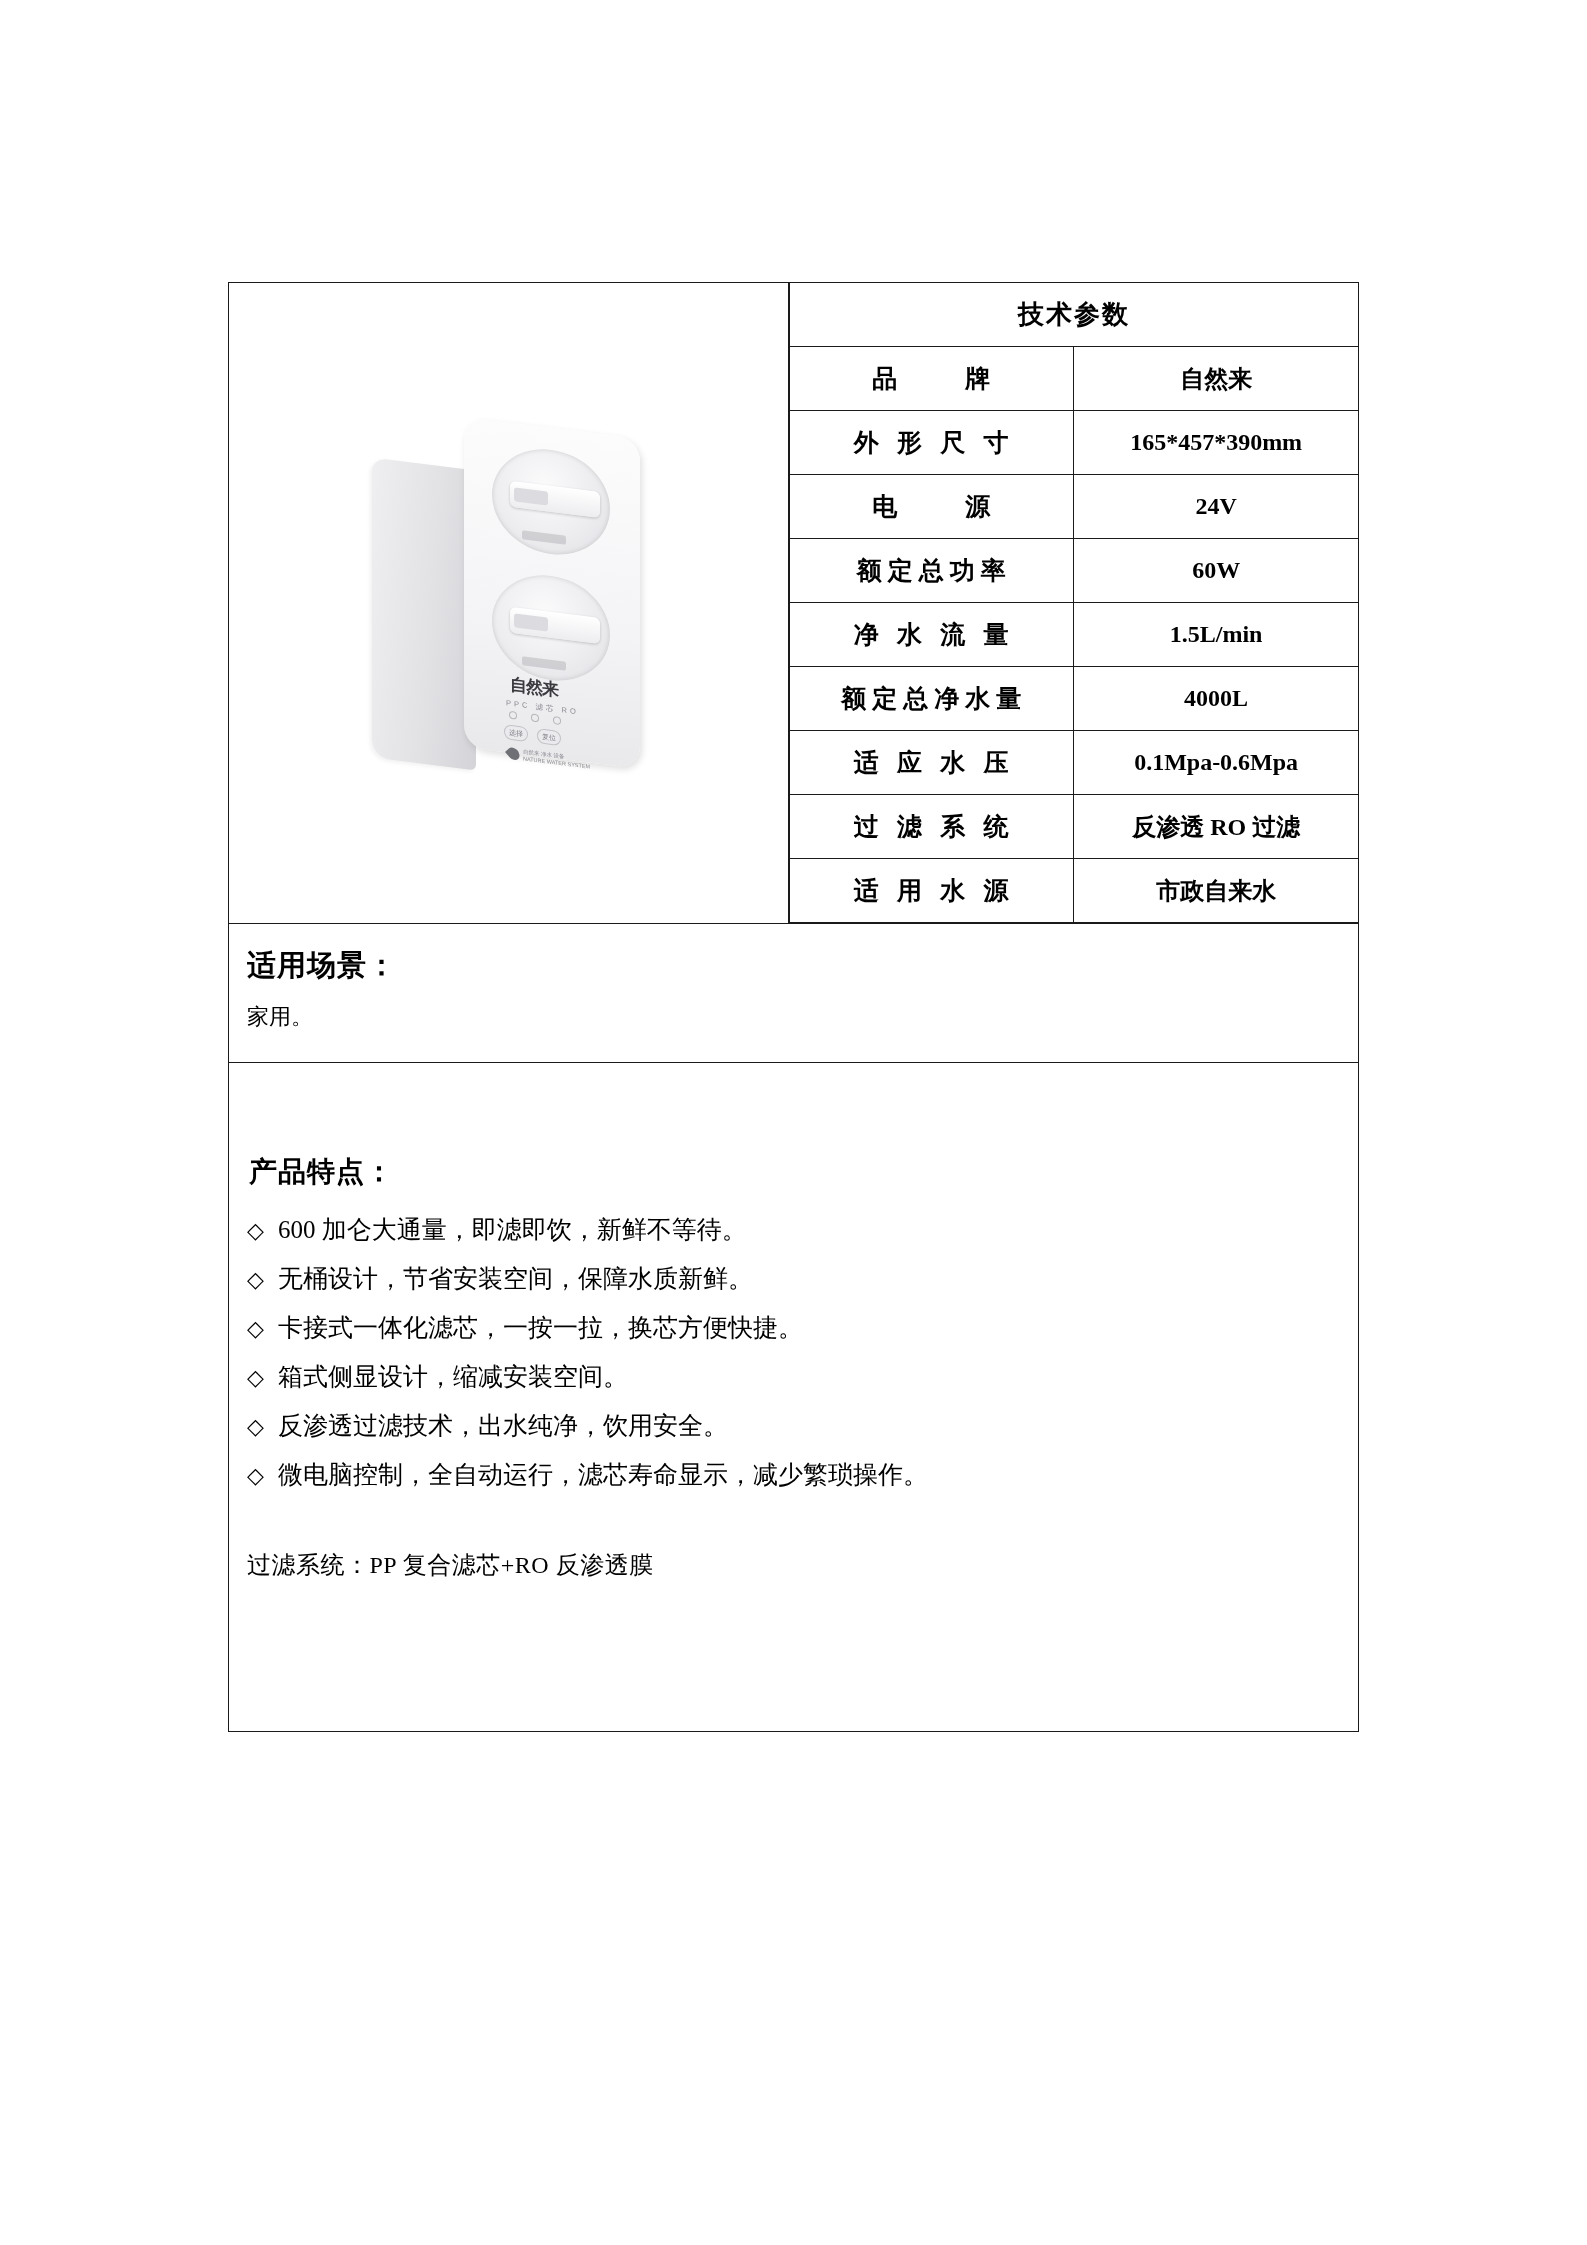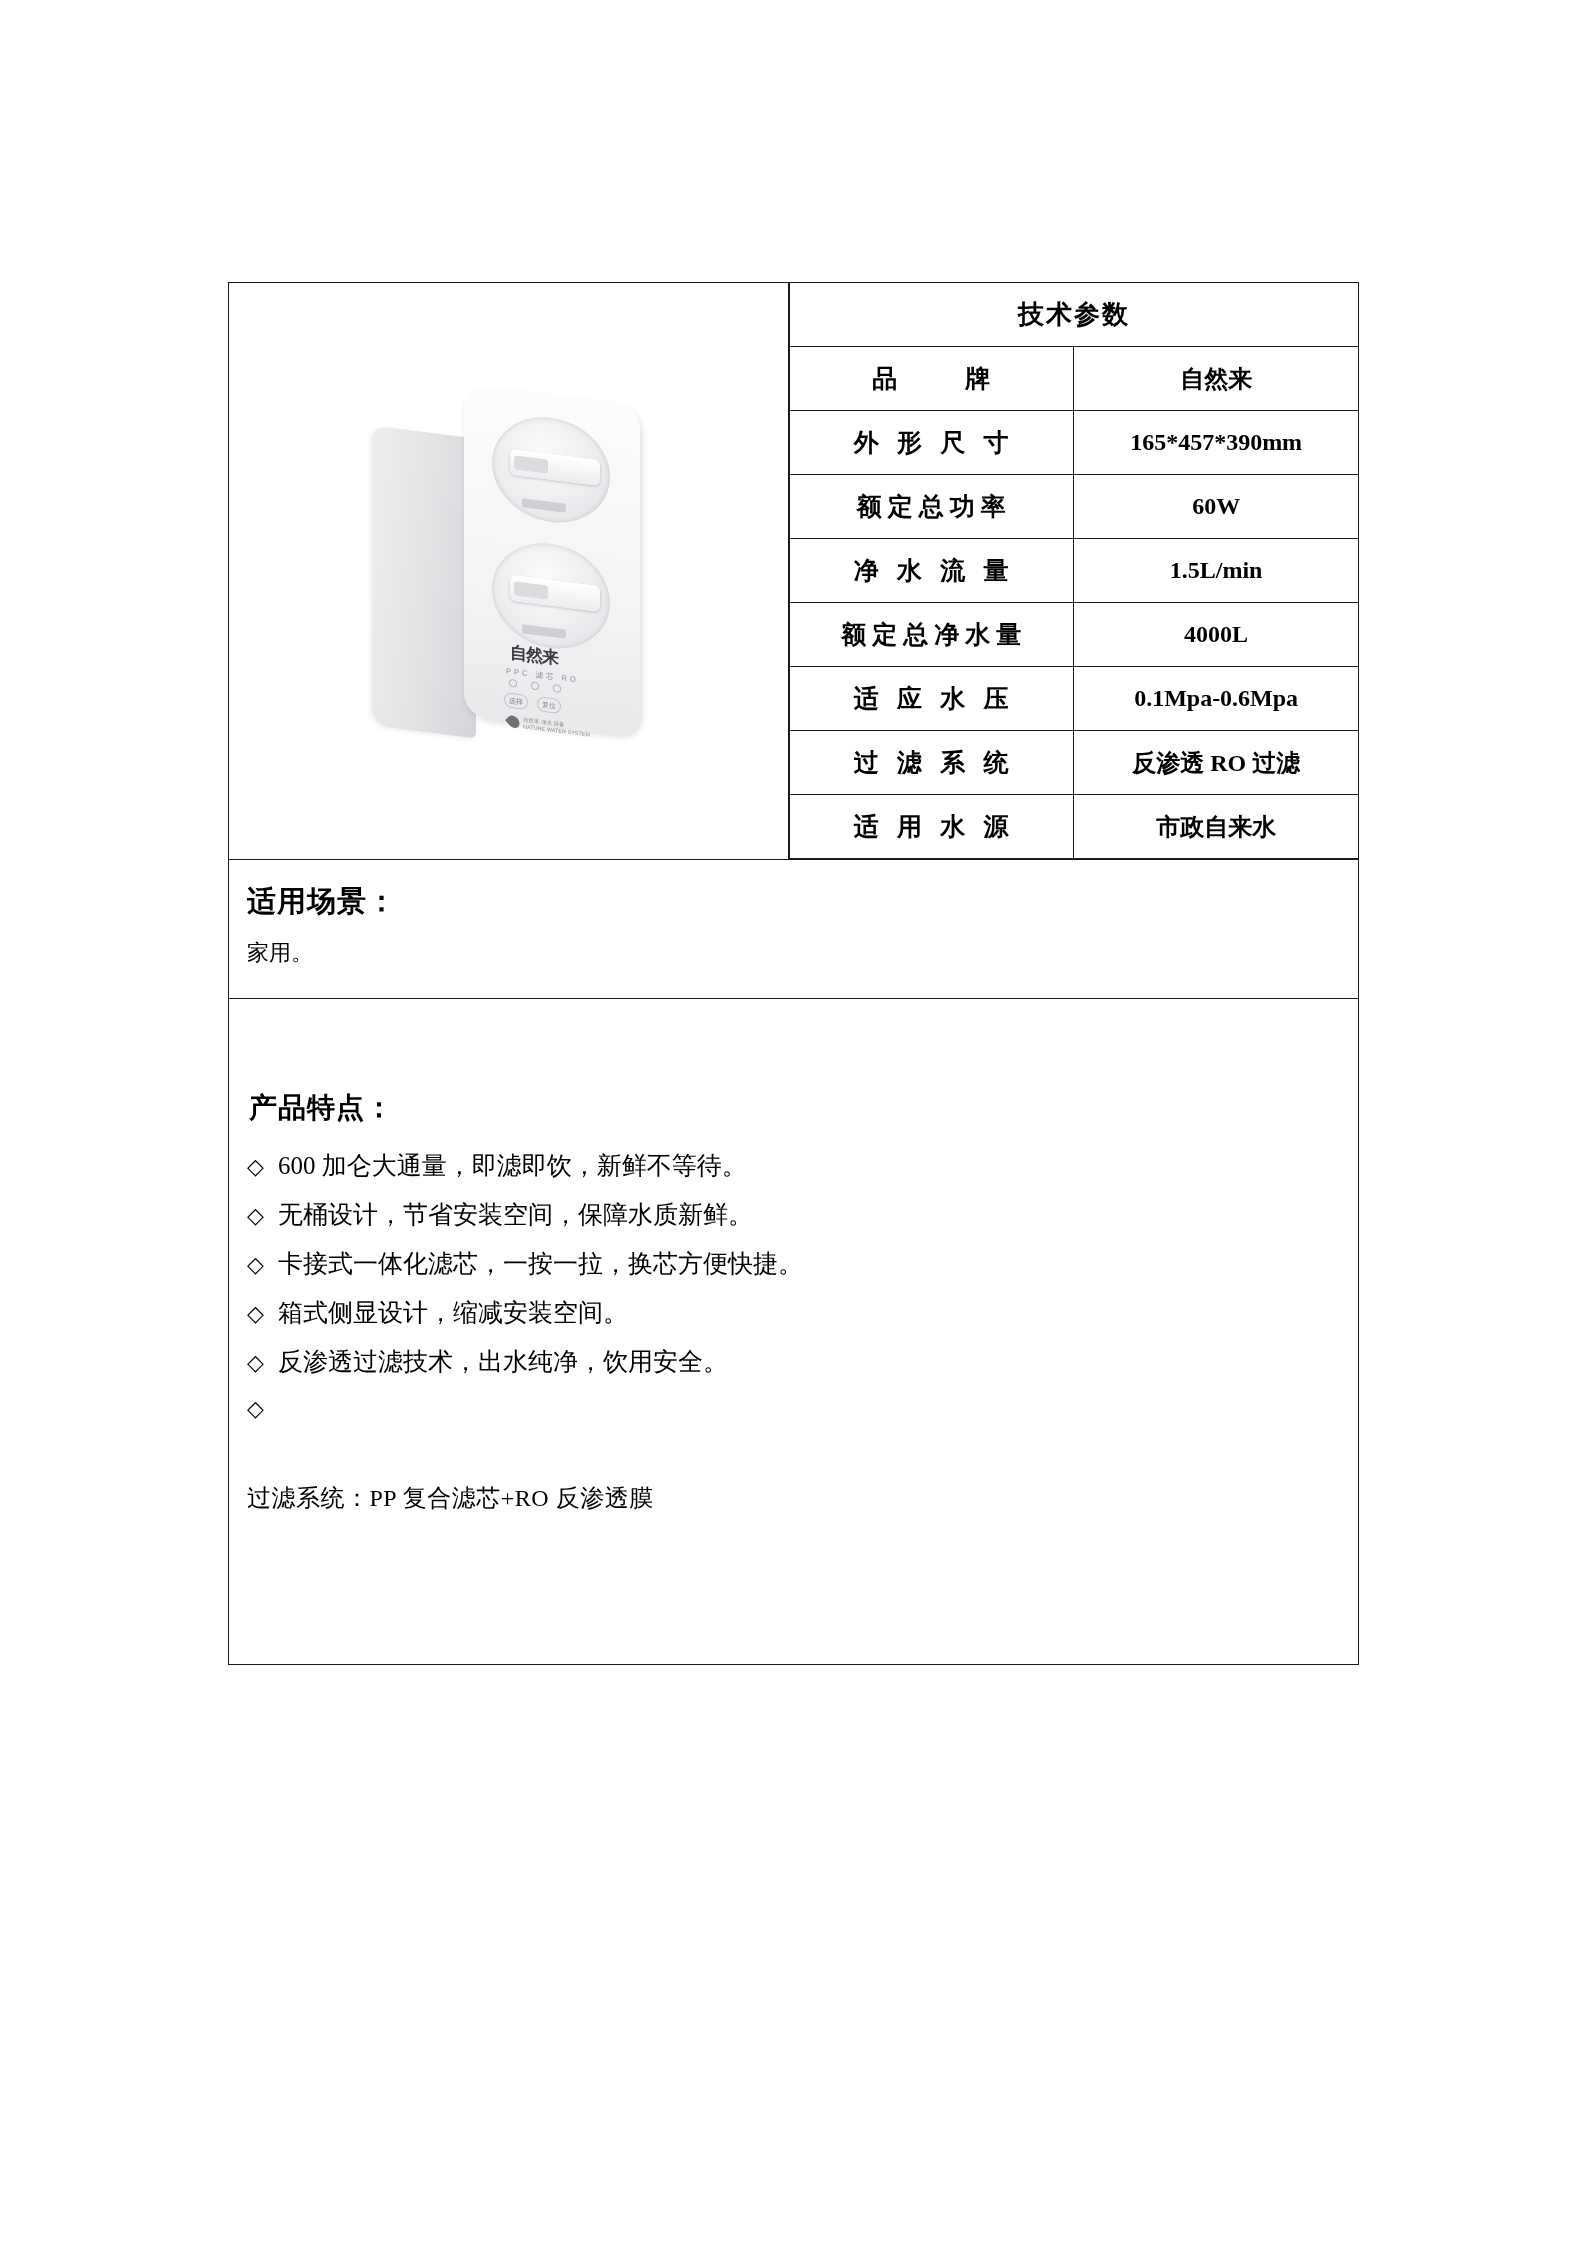--- a/index.html
+++ b/index.html
@@ -321,20 +321,24 @@
           </tr>
           <tr>
             <td class="label">品　　牌</td>
             <td class="value">自然来</td>
           </tr>
           <tr>
             <td class="label">外 形 尺 寸</td>
             <td class="value mono">165*457*390mm</td>
           </tr>
           <tr>
+            <td class="label">电　　源</td>
+            <td class="value mono">24V</td>
+          </tr>
+          <tr>
             <td class="label">额定总功率</td>
             <td class="value mono">60W</td>
           </tr>
           <tr>
             <td class="label">净 水 流 量</td>
             <td class="value mono">1.5L/min</td>
           </tr>
           <tr>
             <td class="label">额定总净水量</td>
             <td class="value mono">4000L</td>
@@ -379,19 +383,20 @@
         <li>
           <span class="dia">◇</span>
           <span>箱式侧显设计，缩减安装空间。</span>
         </li>
         <li>
           <span class="dia">◇</span>
           <span>反渗透过滤技术，出水纯净，饮用安全。</span>
         </li>
         <li>
           <span class="dia">◇</span>
+          <span>微电脑控制，全自动运行，滤芯寿命显示，减少繁琐操作。</span>
         </li>
       </ul>
       <div class="footer-note">过滤系统：PP 复合滤芯+RO 反渗透膜</div>
     </div>
 
   </div>
 </div>
 
 </body></html>

